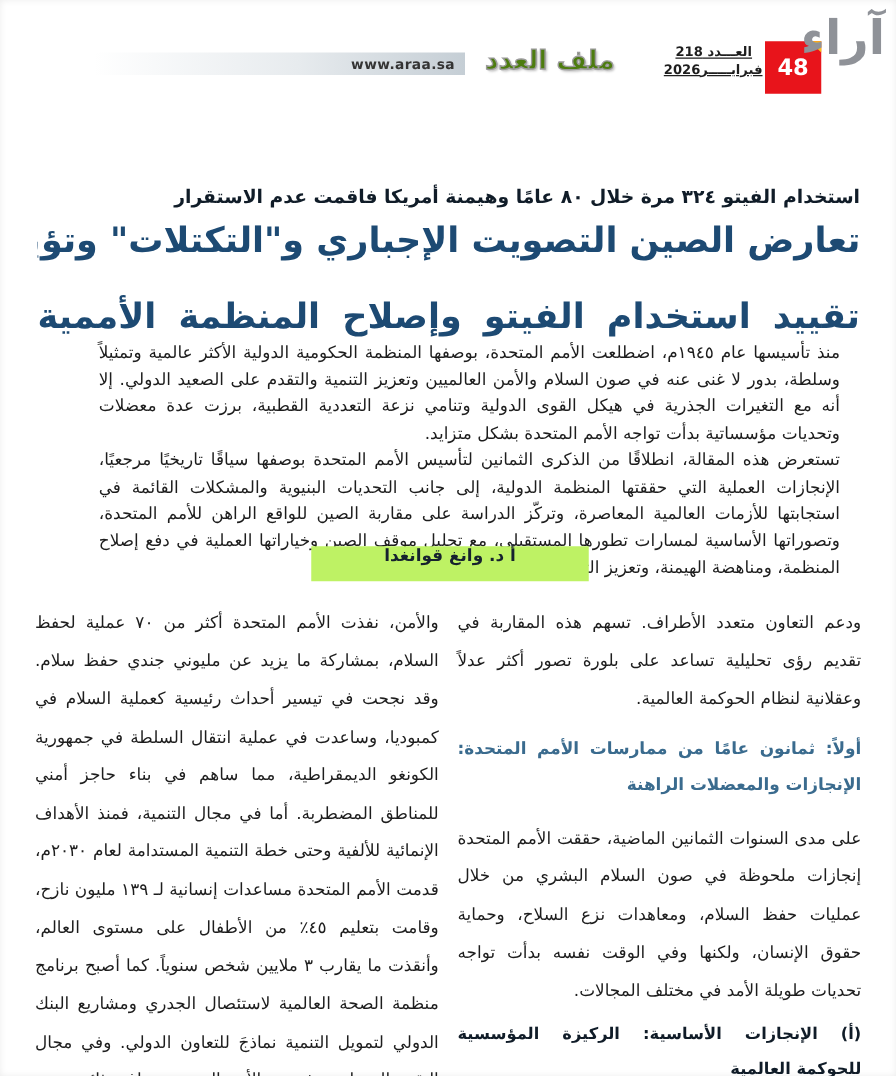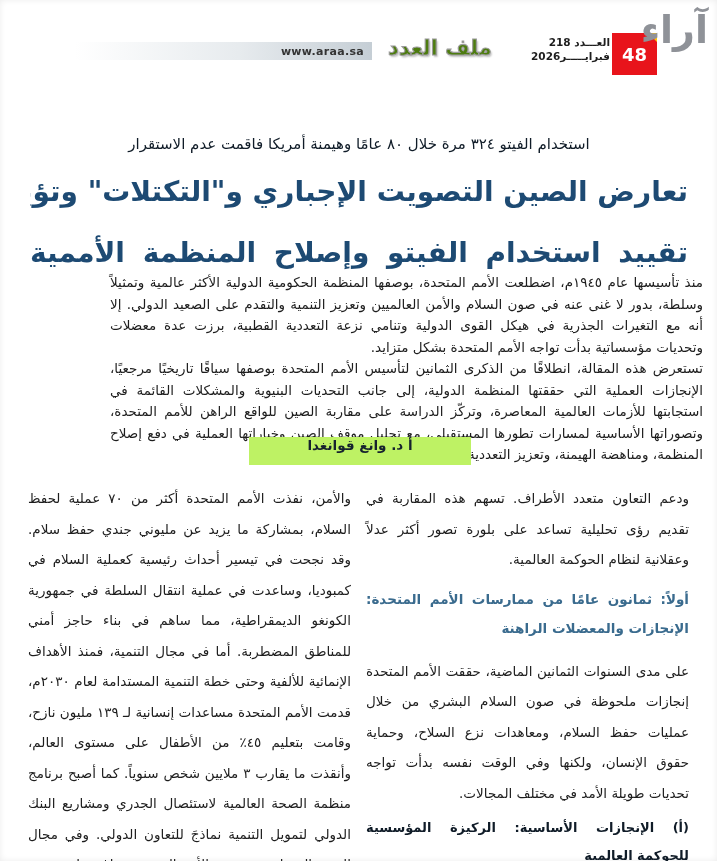--- a/index.html
+++ b/index.html
@@ -28,61 +28,62 @@
     position:absolute; left:388px; top:36px; width:118px;
     direction:rtl; text-align:left;
     font-size:21px; font-weight:bold;
     color:#4d7c0f;
     -webkit-text-stroke:1.1px #9b9b9b;
     text-shadow:1.5px 2px 2px #c0c0c0;
     white-space:nowrap;
   }
   .issue-block {
     position:absolute; left:532px; top:35px; width:78px;
-    direction:rtl; text-align:right;
+    direction:rtl; text-align:center;
     font-size:10.5px; font-weight:bold; color:#1e1e1e; line-height:14px;
     white-space:nowrap;
+    text-decoration:underline;
   }
   .page-badge {
     position:absolute; left:612px; top:33px; width:45px; height:42px;
     background:#e8141b; color:#ffffff;
     display:flex; align-items:center; justify-content:center;
     font-size:18px; font-weight:bold;
   }
   .fold {
     position:absolute; top:0; right:0; width:0; height:0;
     border-top:9px solid #ffc20e; border-left:9px solid transparent;
   }
   .logo {
     position:absolute; left:658px; top:8px; width:50px;
     direction:rtl; text-align:right;
     font-size:38px; font-weight:bold; color:#8f9298;
     letter-spacing:-1px;
   }
 
   
   .kicker {
-    position:absolute; top:135px; left:30px; width:658px;
-    direction:rtl; text-align:center;
-    font-size:15px; font-weight:normal; color:#101c28;
+    position:absolute; top:148px; left:30px; width:658px;
+    direction:rtl; 
+    font-size:15px; font-weight:bold; color:#101c28;
   }
   .title {
     position:absolute; top:170px; left:30px; width:658px;
     direction:rtl;
   }
   .title-line {
     text-align:justify; text-align-last:justify;
     font-size:28px; line-height:43px; font-weight:bold;
     color:#1d4a73; white-space:nowrap; overflow:hidden;
   }
   .title-line + .title-line { margin-top:18px; }
 
   
   .intro {
-    position:absolute; top:272px; left:110px; width:593px;
+    position:absolute; top:272px; left:79px; width:593px;
     direction:rtl; text-align:justify;
     font-size:13.5px; line-height:21.5px; color:#1d1d1d;
   }
 
   
   .author-box {
     position:absolute; top:437px; left:249px; width:222px; height:28px;
     background:#bef264;
     display:flex; align-items:flex-start; justify-content:center;
     direction:rtl;

